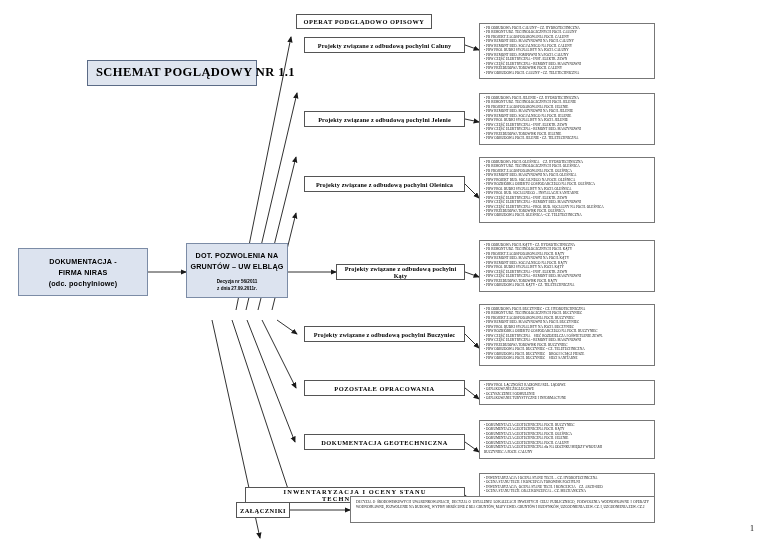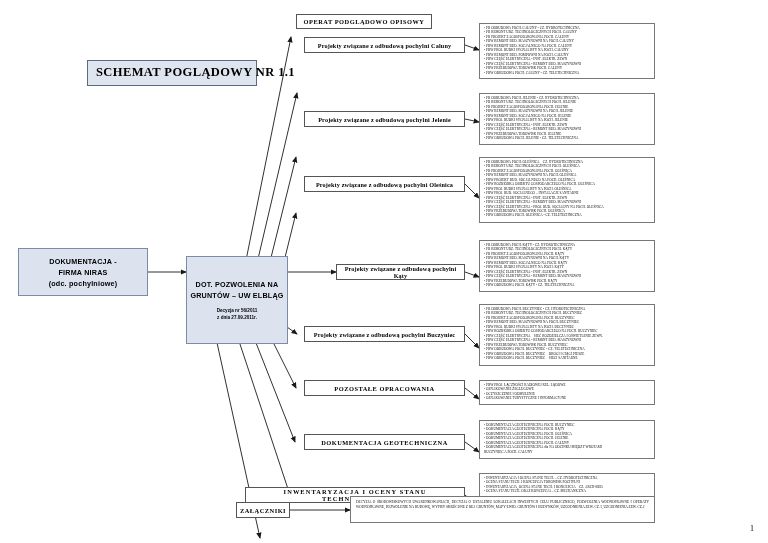--- a/index.html
+++ b/index.html
@@ -107,21 +107,21 @@
   </svg>
 
   <div class="node title" style="left:40px;top:60px;width:170px;margin-left:47px;">SCHEMAT POGLĄDOWY NR 1.1</div>
 
   <div class="node srcbox" style="left:18px;top:248px;width:130px;height:48px;">
     <span class="l1">DOKUMENTACJA  -</span>
     <span class="l1">FIRMA NIRAS</span>
     <span class="l1">(odc. pochylniowe)</span>
   </div>
 
-  <div class="node srcbox" style="left:186px;top:256px;width:102px;height:88px;">
+  <div class="node srcbox" style="left:186px;top:243px;width:102px;height:55px;">
     <span class="l1">DOT. POZWOLENIA NA</span>
     <span class="l1">GRUNTÓW – UW ELBLĄG</span>
     <span class="sub">Decyzja nr 56/2011</span>
     <span class="sub" style="margin-top:0">z dnia 27.09.2011r.</span>
   </div>
 
   <div class="node midbox caps" style="left:296px;top:14px;width:136px;height:15px;">OPERAT PODGLĄDOWO OPISOWY</div>
 
   <div class="node midbox" style="left:304px;top:37px;width:161px;height:16px;">Projekty związane z odbudową pochylni Caluny</div>
 

